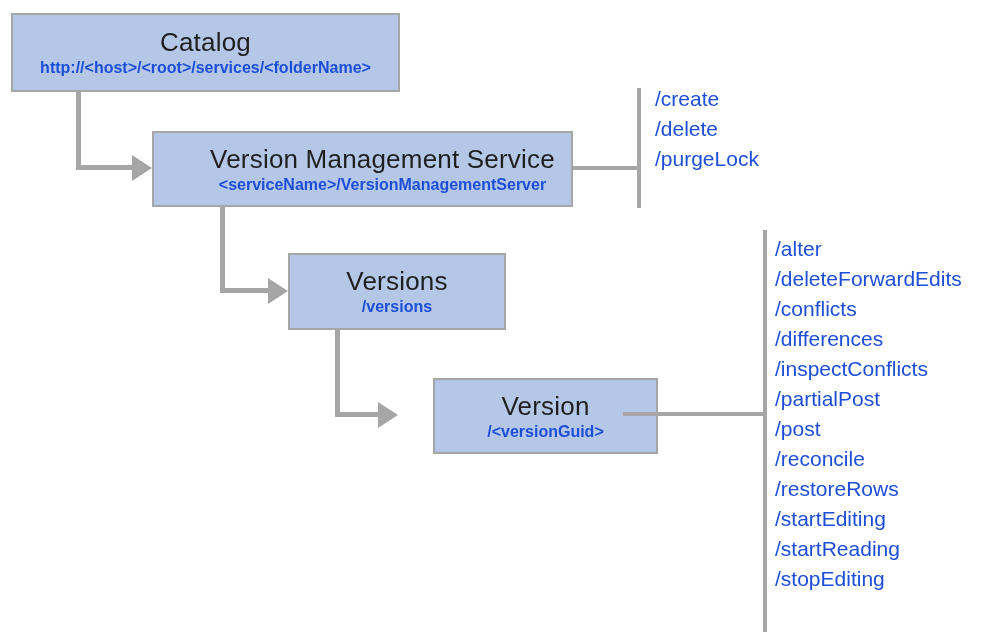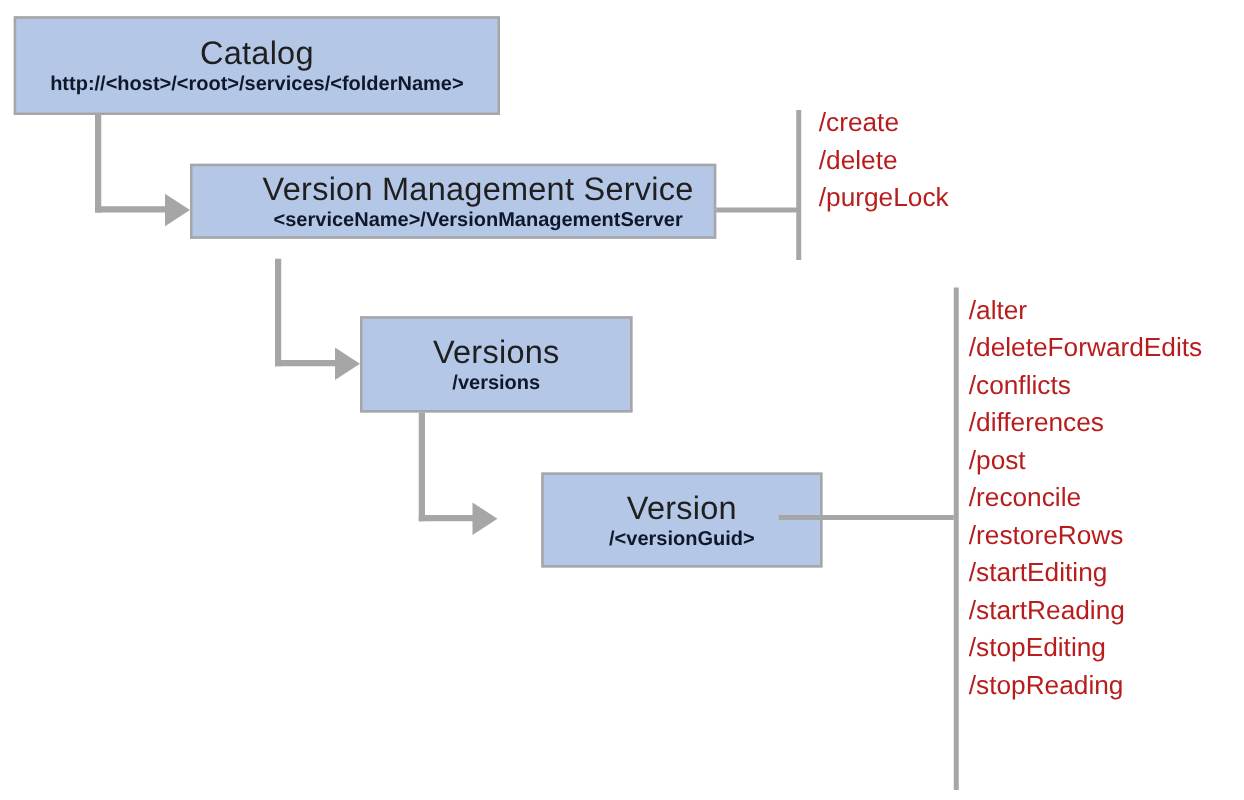--- a/index.html
+++ b/index.html
@@ -29,37 +29,37 @@
   .node .title {
     font-size: 26px;
     line-height: 30px;
     color: #1f1f1f;
     letter-spacing: 0.2px;
   }
   .node .subtitle {
     font-size: 16px;
     line-height: 21px;
     font-weight: 700;
-    color: #0f172a;
+    color: #1d4ed8;
   }
   .line {
     position: absolute;
     background: #a6a6a6;
   }
   .arrowhead {
     position: absolute;
     width: 0;
     height: 0;
     border-top: 13px solid transparent;
     border-bottom: 13px solid transparent;
     border-left: 20px solid #a6a6a6;
   }
   .op-list {
     position: absolute;
-    color: #b91c1c;
+    color: #1d4ed8;
     font-size: 21px;
   }
   .op-item {
     height: 30px;
     line-height: 30px;
     white-space: nowrap;
   }
 </style>
 </head>
 <body>
@@ -68,21 +68,21 @@
 
   <div class="node" style="left:11px; top:13px; width:389px; height:79px;">
     <div class="title">Catalog</div>
     <div class="subtitle">http://&lt;host&gt;/&lt;root&gt;/services/&lt;folderName&gt;</div>
   </div>
 
   <div class="line" style="left:76px; top:92px; width:5px; height:78px;"></div>
   <div class="line" style="left:76px; top:165px; width:58px; height:5px;"></div>
   <div class="arrowhead" style="left:132px; top:155px;"></div>
 
-  <div class="node" style="left:152px; top:131px; width:421px; height:60px;padding-left:40px;">
+  <div class="node" style="left:152px; top:131px; width:421px; height:76px;padding-left:40px;">
     <div class="title">Version Management Service</div>
     <div class="subtitle">&lt;serviceName&gt;/VersionManagementServer</div>
   </div>
 
   <div class="line" style="left:573px; top:166px; width:65px; height:4px;"></div>
   <div class="line" style="left:637px; top:88px; width:4px; height:120px;"></div>
   <div class="op-list" style="left:655px; top:84px;">
     <div class="op-item">/create</div>
     <div class="op-item">/delete</div>
     <div class="op-item">/purgeLock</div>
@@ -106,22 +106,23 @@
     <div class="subtitle">/&lt;versionGuid&gt;</div>
   </div>
 
   <div class="line" style="left:623px; top:412px; width:140px; height:4px;"></div>
   <div class="line" style="left:763px; top:230px; width:4px; height:402px;"></div>
   <div class="op-list" style="left:775px; top:234px;">
     <div class="op-item">/alter</div>
     <div class="op-item">/deleteForwardEdits</div>
     <div class="op-item">/conflicts</div>
     <div class="op-item">/differences</div>
+    <div class="op-item">/inspectConflicts</div>
+    <div class="op-item">/partialPost</div>
     <div class="op-item">/post</div>
     <div class="op-item">/reconcile</div>
     <div class="op-item">/restoreRows</div>
     <div class="op-item">/startEditing</div>
     <div class="op-item">/startReading</div>
     <div class="op-item">/stopEditing</div>
-    <div class="op-item">/stopReading</div>
   </div>
 
 </div>
 
 </body></html>

